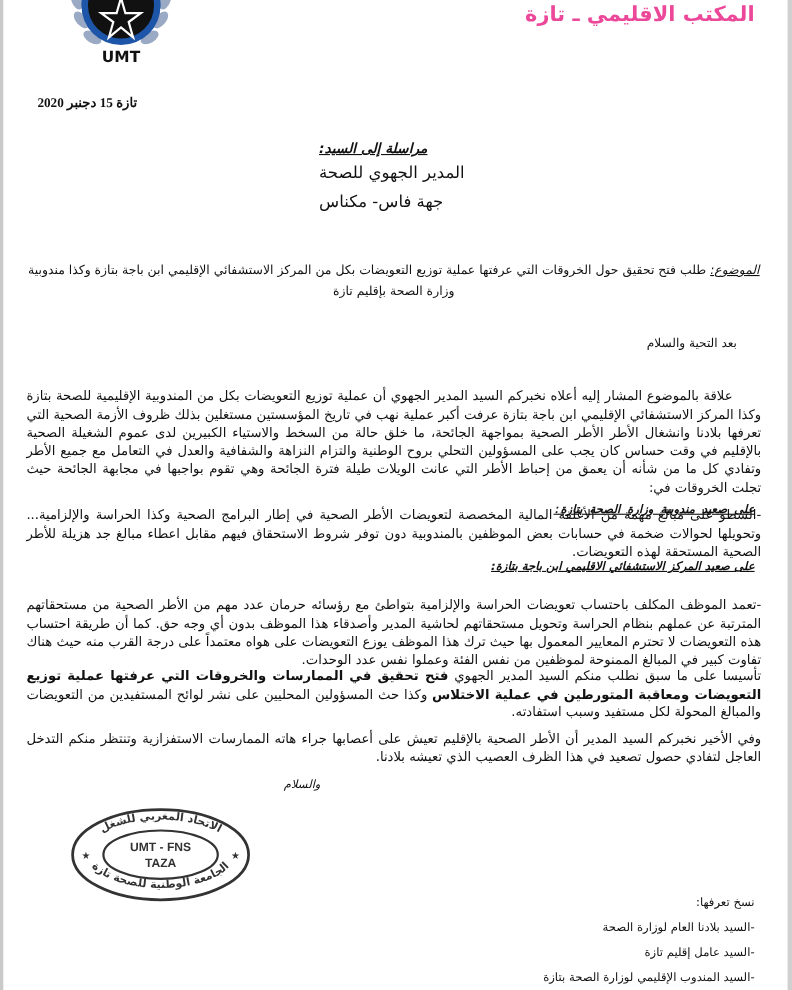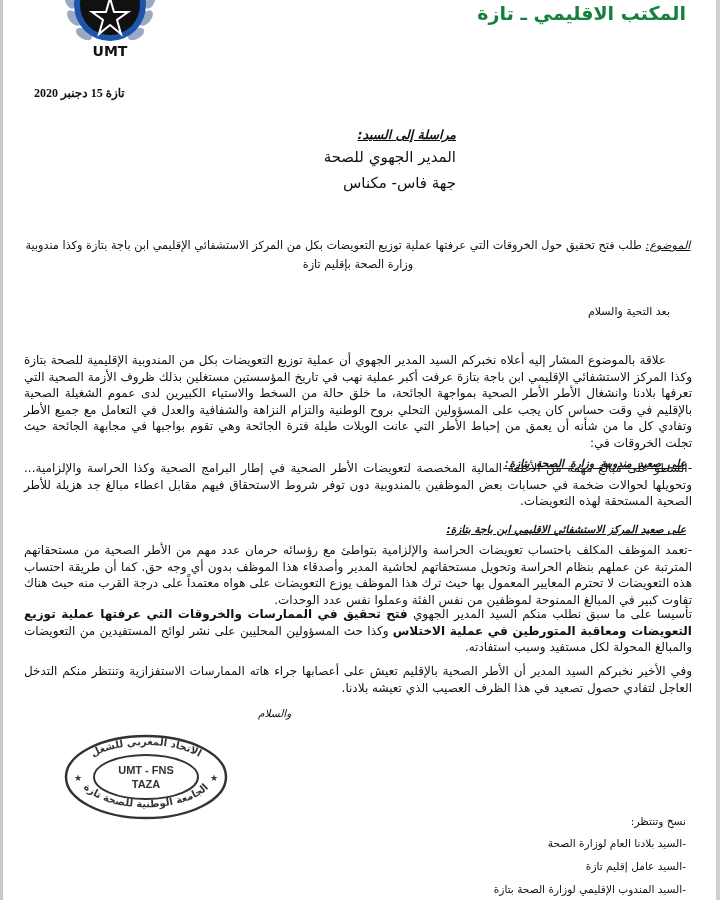--- a/index.html
+++ b/index.html
@@ -13,45 +13,45 @@
   .frame-left { position: absolute; left: 0; top: 0; width: 3px; height: 900px; background: #c9c9c9; }
   .frame-right { position: absolute; right: 0; top: 0; width: 4px; height: 900px; background: #d0d0d0; }
 
   
   .logo {
     position: absolute; left: 60px; top: -40px; width: 100px; height: 100px;
   }
   .org-name {
     position: absolute; right: 34px; top: 2px; direction: rtl;
     font-family: "DejaVu Sans", sans-serif; font-weight: bold;
-    font-size: 19px; color: #15803d;
+    font-size: 19px; color: #ec4899;
   }
   .date {
     position: absolute; left: 34px; top: 86px; direction: rtl;
     font-family: Liberation Serif, serif; font-weight: bold; font-size: 12px;
   }
 
   
-  .addressee { position: absolute; left: 306px; width: 150px; top: 127px; text-align: right; direction: rtl; }
+  .addressee { position: absolute; left: 290px; width: 150px; top: 127px; text-align: left; direction: rtl; }
   .addressee .lead { font-size: 12.5px; font-weight: bold; font-style: italic; text-decoration: underline; margin-bottom: 6px; }
   .addressee .line { font-size: 15px; margin-bottom: 8px; }
 
   .doc {
     position: absolute; left: 24px; right: 28px; direction: rtl; text-align: justify;
     font-size: 12px; line-height: 16.6px;
   }
   .subject { top: 236px; text-align: center; font-size: 11.3px; line-height: 19px; }
   .subject .lbl { font-weight: normal; font-style: italic; text-decoration: underline; }
 
   .greet { position: absolute; right: 50px; top: 305px; direction: rtl; font-size: 11px; }
 
   .intro { top: 352px; text-indent: 26px; }
   .sec1-head { top: 456px; font-weight: bold; font-style: italic; text-decoration: underline; right: 34px; left: auto; font-size: 10.6px; font-family: Liberation Mono, monospace; }
   .sec1 { top: 460px; }
-  .sec2-head { top: 521px; font-weight: bold; font-style: italic; text-decoration: underline; right: 34px; left: auto; font-size: 10.6px; }
+  .sec2-head { top: 507px; font-weight: bold; font-style: italic; text-decoration: underline; right: 34px; left: auto; font-size: 10.6px; }
   .sec2 { top: 542px; }
   .demand { top: 606px; }
   .demand b { font-weight: bold; }
   .final { top: 663px; }
 
   .salam { position: absolute; left: 258px; top: 707px; font-size: 10.5px; direction: rtl; font-style: italic; }
 
   .stamp { position: absolute; left: 62px; top: 733px; width: 168px; height: 88px; }
 
   .cc { position: absolute; right: 34px; top: 815px; direction: rtl; font-size: 10.6px; }
@@ -124,17 +124,17 @@
   <text font-family="DejaVu Sans, sans-serif" font-size="10" font-weight="bold" fill="#333" direction="rtl">
     <textPath href="#arcBot" startOffset="50%" text-anchor="middle">الجامعة الوطنية للصحة تازة</textPath>
   </text>
   <text x="12" y="48" font-size="9" fill="#333">★</text>
   <text x="148" y="48" font-size="9" fill="#333">★</text>
   <text x="84" y="41" text-anchor="middle" font-family="Liberation Sans, sans-serif" font-weight="bold" font-size="11" fill="#333">UMT - FNS</text>
   <text x="84" y="55" text-anchor="middle" font-family="Liberation Sans, sans-serif" font-weight="bold" font-size="11" fill="#333">TAZA</text>
 </svg>
 
 <div class="cc">
-  <div class="cc-title">نسخ وتنتظر:</div>
+  <div class="cc-title">نسخ تعرفها:</div>
   <div class="cc-item">-السيد بلادنا العام لوزارة الصحة</div>
   <div class="cc-item">-السيد عامل إقليم تازة</div>
   <div class="cc-item">-السيد المندوب الإقليمي لوزارة الصحة بتازة</div>
 </div>
 
 </body></html>

